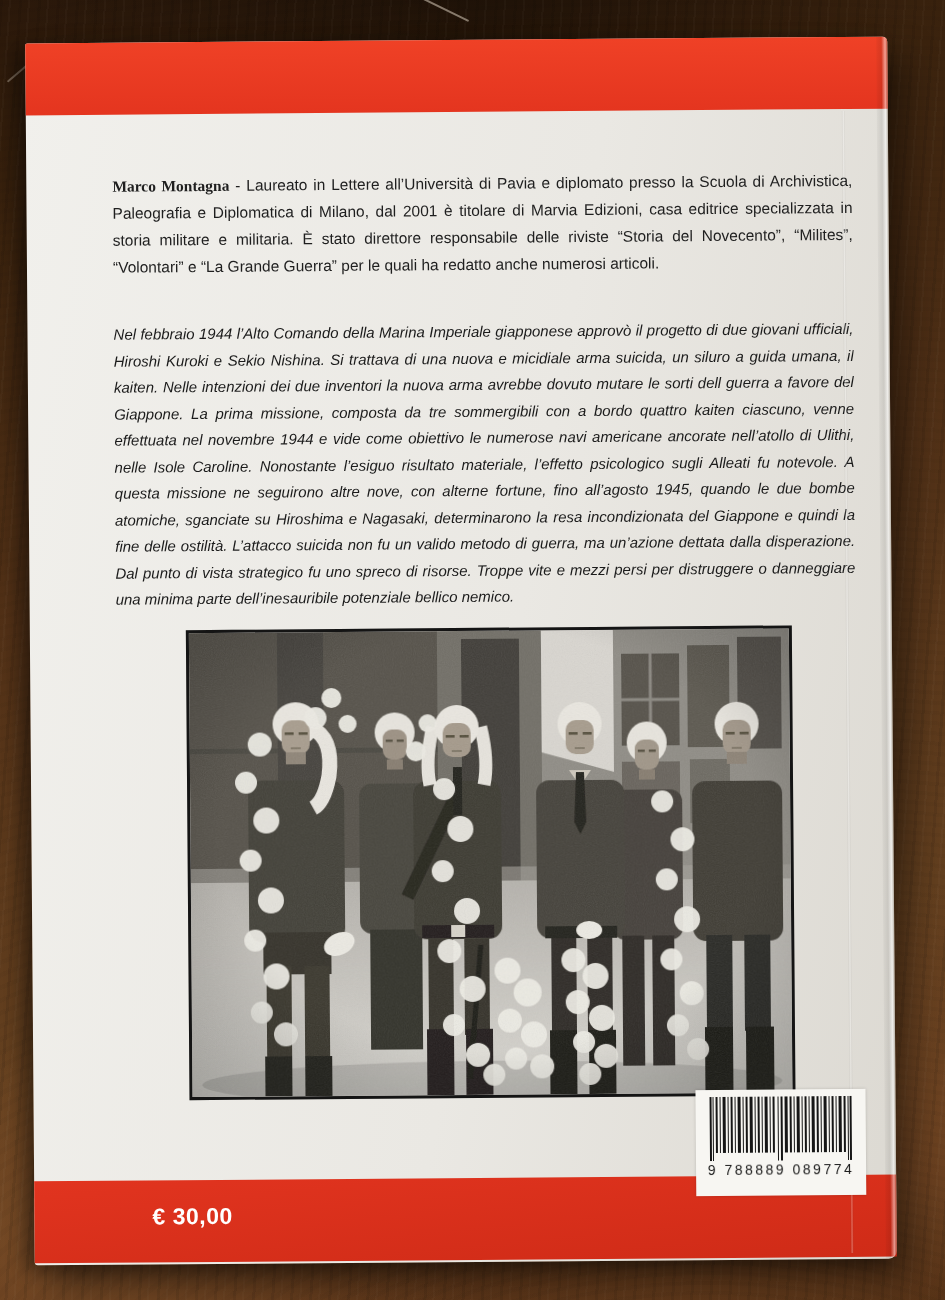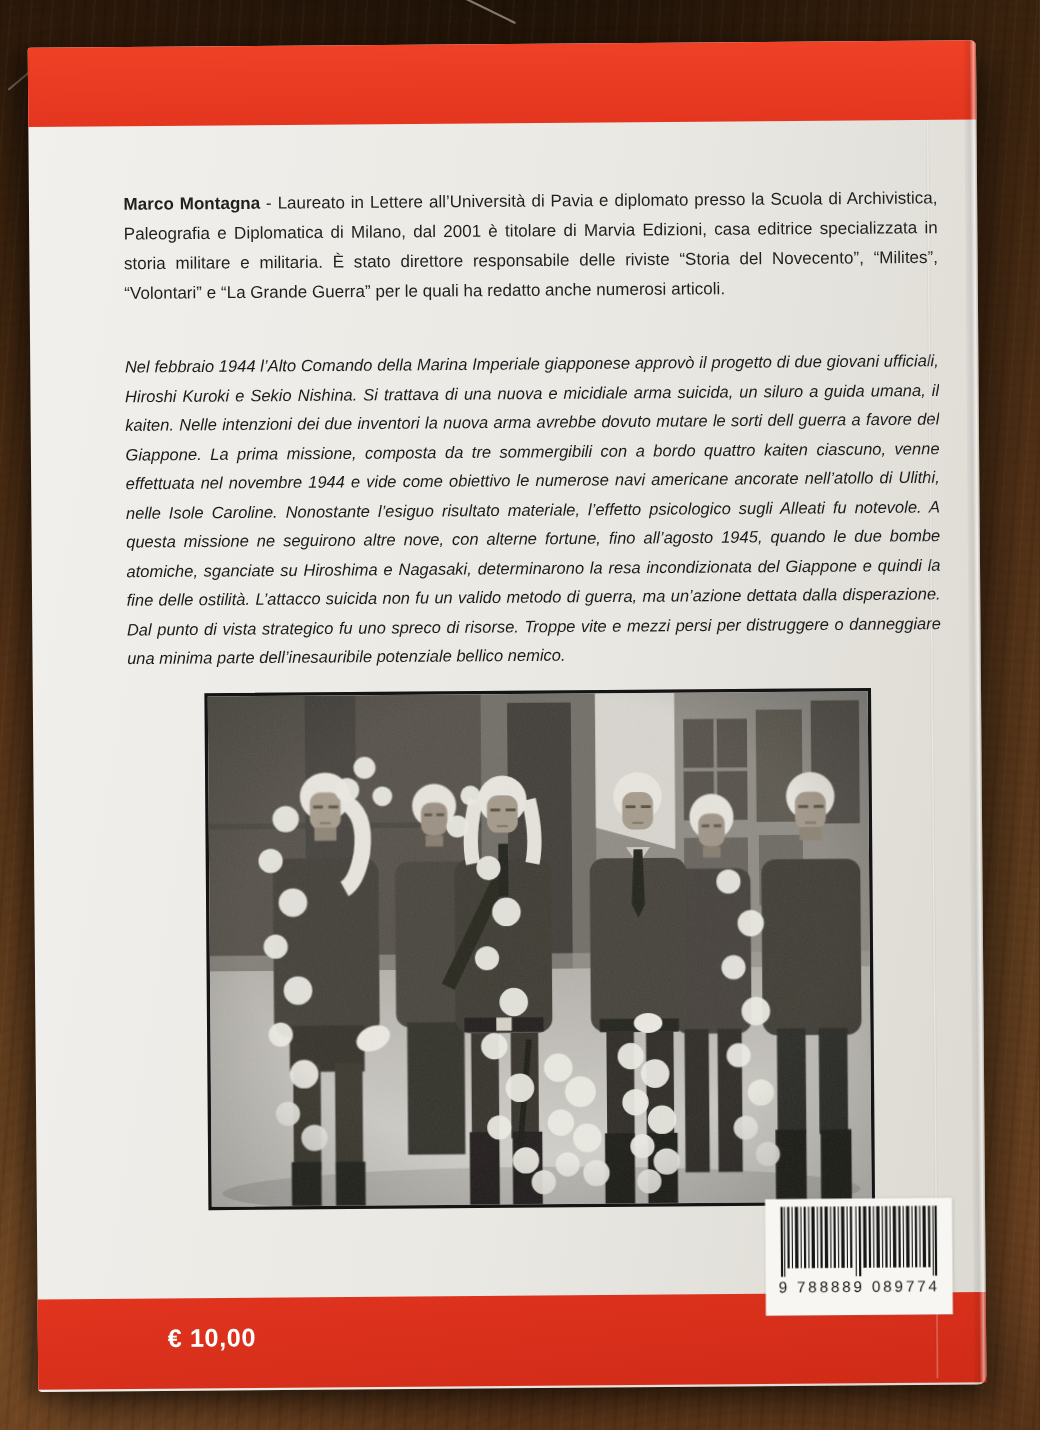--- a/index.html
+++ b/index.html
@@ -39,21 +39,21 @@
   }
   .band-top{position:absolute;left:0;top:0;width:100%;height:72px;z-index:1;
     background:linear-gradient(180deg,#ef4126 0%,#e4351f 100%);
     border-radius:2px 5px 0 0;}
   .band-bottom{position:absolute;left:0;top:1138px;width:100%;height:82px;z-index:2;
     background:linear-gradient(175deg,#e1341f 0%,#cf2b17 100%);}
   .price{position:absolute;left:118px;top:1161px;z-index:3;
     color:#ffffff;font-size:23px;font-weight:bold;letter-spacing:.5px;}
   .bio{position:absolute;left:86px;top:114px;width:740px;z-index:2;
     font-size:15.5px;line-height:27px;color:#1f1f1f;text-align:justify;}
-  .bio .name{font-weight:bold;}
+  .bio .name{font-weight:bold;font-family:Liberation Serif, serif;}
   .synopsis{position:absolute;left:86px;top:264px;width:740px;z-index:2;
     font-size:15px;line-height:26.5px;font-style:italic;color:#1b1b1b;
     text-align:justify;max-height:330px;overflow:hidden;}
   .photo-frame{position:absolute;left:156px;top:588px;width:600px;height:464px;
     border:3px solid #141414;background:#c7c5c0;z-index:2;}
   .photo-frame svg{display:block;width:100%;height:100%;}
   .crease{position:absolute;left:816px;top:74px;width:3px;height:1142px;z-index:4;
     background:linear-gradient(90deg,rgba(0,0,0,.05),rgba(255,255,255,.28),rgba(0,0,0,.05));}
   .page-edge{position:absolute;right:0;top:0;bottom:0;width:11px;z-index:6;
     border-radius:0 5px 8px 0;
@@ -314,17 +314,17 @@
         <rect x="129" y="0" width="3" height="56"></rect>
           <rect x="134" y="0" width="2" height="56"></rect>
         <rect x="138" y="0" width="1" height="64"></rect>
           <rect x="140" y="0" width="2" height="64"></rect>
       </g>
     </svg>
     <div class="barcode-digits">9 788889 089774</div>
   </div>
 
   <div class="band-bottom"></div>
-  <div class="price">€ 10,00</div>
+  <div class="price">€ 30,00</div>
 
   <div class="crease"></div>
   <div class="page-edge"></div>
 </div>
 
 </body></html>

